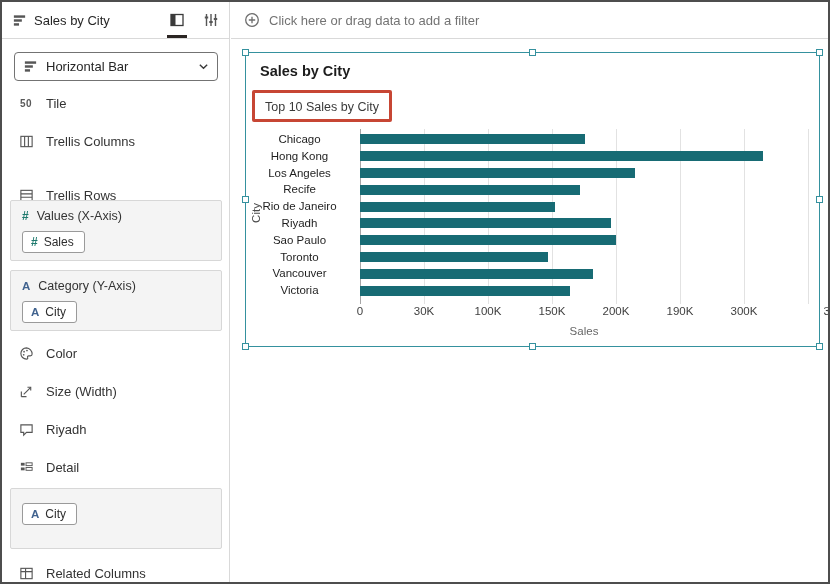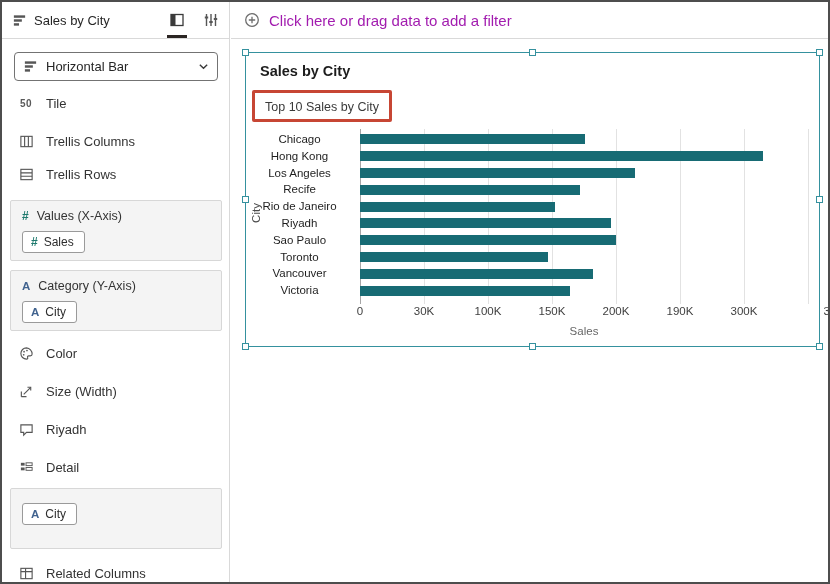--- a/index.html
+++ b/index.html
@@ -59,21 +59,21 @@
   .a-mini { color:#41638f; font-weight:bold; font-size:11.5px; }
   .tile50 { font-size:10px; font-weight:bold; color:#595959; letter-spacing:0.5px; }
 
   
   .main { position:absolute; left:229px; top:0; right:0; height:100%; background:#fff; }
   .filter-bar {
     height:37px; border-bottom:1px solid #d9d9d9;
     display:flex; align-items:center; gap:9px; padding:0 13px;
     cursor:pointer;
   }
-  .filter-bar .fb-text { font-size:15px; color:#a21caf; }
+  .filter-bar .fb-text { font-size:13px; color:#737373; }
 
   .canvas { position:relative; height:545px; }
   .viz-frame {
     position:absolute; left:14px; top:13px; width:575px; height:295px;
     background:#fff; border:1px solid #35919e;
   }
   .handle { position:absolute; width:7px; height:7px; background:#fff; border:1px solid #35919e; z-index:6; }
   .h-nw{left:-4px; top:-4px} .h-n{left:50%; margin-left:-4px; top:-4px} .h-ne{right:-4px; top:-4px}
   .h-w{left:-4px; top:50%; margin-top:-4px} .h-e{right:-4px; top:50%; margin-top:-4px}
   .h-sw{left:-4px; bottom:-4px} .h-s{left:50%; margin-left:-4px; bottom:-4px} .h-se{right:-4px; bottom:-4px}
@@ -173,21 +173,21 @@
         <span class="ic-cell">
           <svg class="ic" width="15" height="15" viewBox="0 0 16 16">
               <g fill="none" stroke="#565656" stroke-width="1.2">
                 <rect x="2" y="2.5" width="12" height="11"></rect>
                 <path d="M6 2.5v11M10 2.5v11"></path>
               </g>
             </svg>
         </span>
         <span class="row-label">Trellis Columns</span>
       </div>
-      <div class="sb-row" style="top:122px">
+      <div class="sb-row" style="top:143px">
         <span class="ic-cell">
           <svg class="ic" width="15" height="15" viewBox="0 0 16 16">
               <g fill="none" stroke="#565656" stroke-width="1.2">
                 <rect x="2" y="2.5" width="12" height="11"></rect>
                 <path d="M2 6.2h12M2 9.9h12"></path>
               </g>
             </svg>
         </span>
         <span class="row-label">Trellis Rows</span>
       </div>

